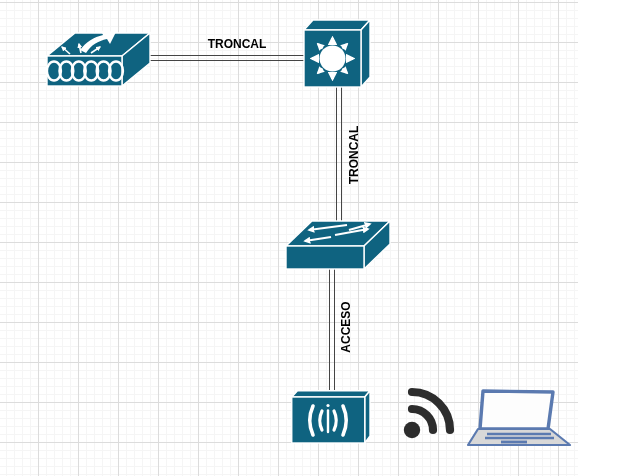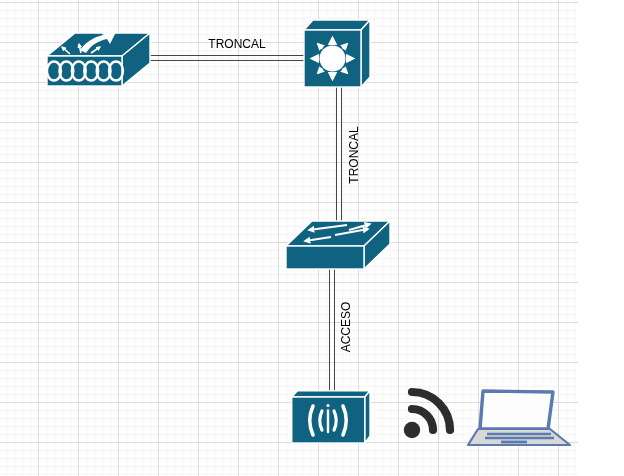--- a/index.html
+++ b/index.html
@@ -9,20 +9,21 @@
     overflow:hidden;
     background-color:#ffffff;
     background-image:
       linear-gradient(#dcdcdc 1px, transparent 1px),
       linear-gradient(90deg, #dcdcdc 1px, transparent 1px),
       linear-gradient(#f5f5f5 1px, transparent 1px),
       linear-gradient(90deg, #f5f5f5 1px, transparent 1px);
     background-size:40px 40px,40px 40px,8px 8px,8px 8px;
     background-position:-2px 2px,-2px 2px,-2px 2px,-2px 2px;
     font-family:"Liberation Sans", sans-serif;
+    font-weight:bold;
   }
   .device{position:absolute;line-height:0;}
   .link{position:absolute;box-sizing:border-box;border:0 solid #454545;}
   .link.h{height:6px;border-top-width:1.5px;border-bottom-width:1.5px;}
   .link.v{width:6px;border-left-width:1.5px;border-right-width:1.5px;}
   .lbl{
     position:absolute;width:120px;height:14px;line-height:14px;
     font-size:12px;color:#000;text-align:center;white-space:nowrap;
   }
   .lbl.v{transform:rotate(-90deg);}

